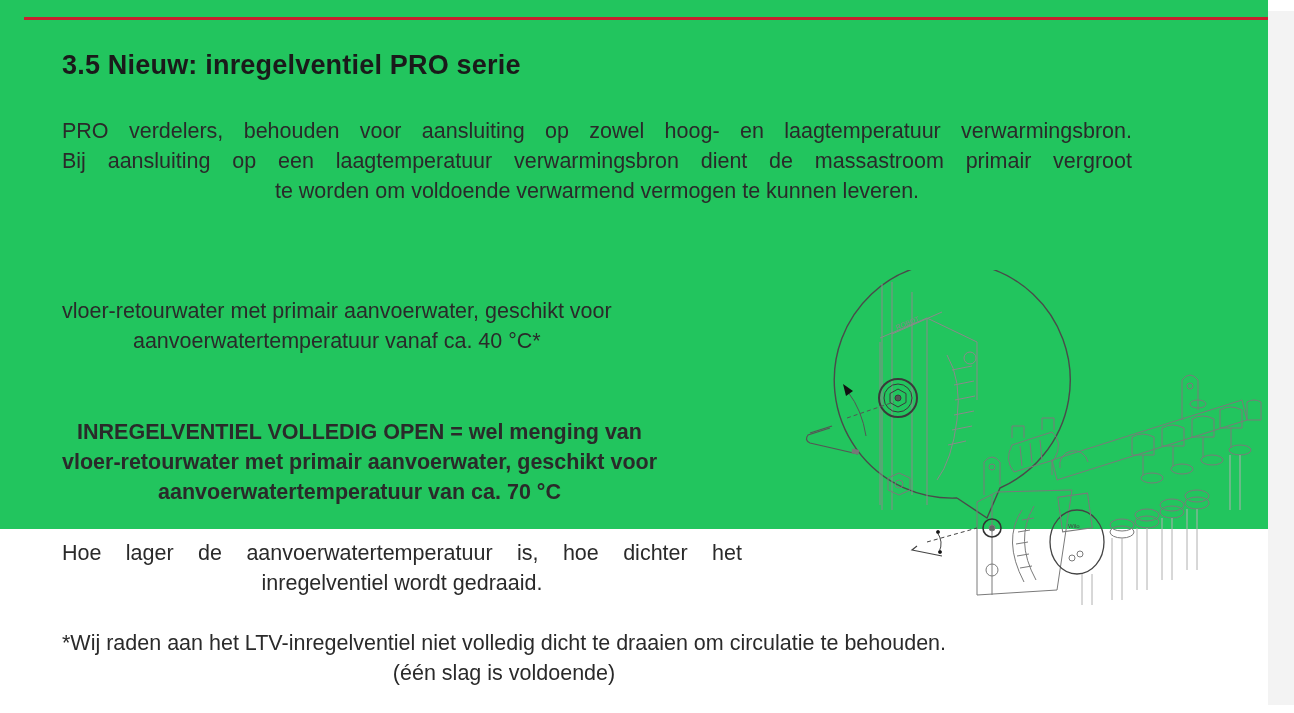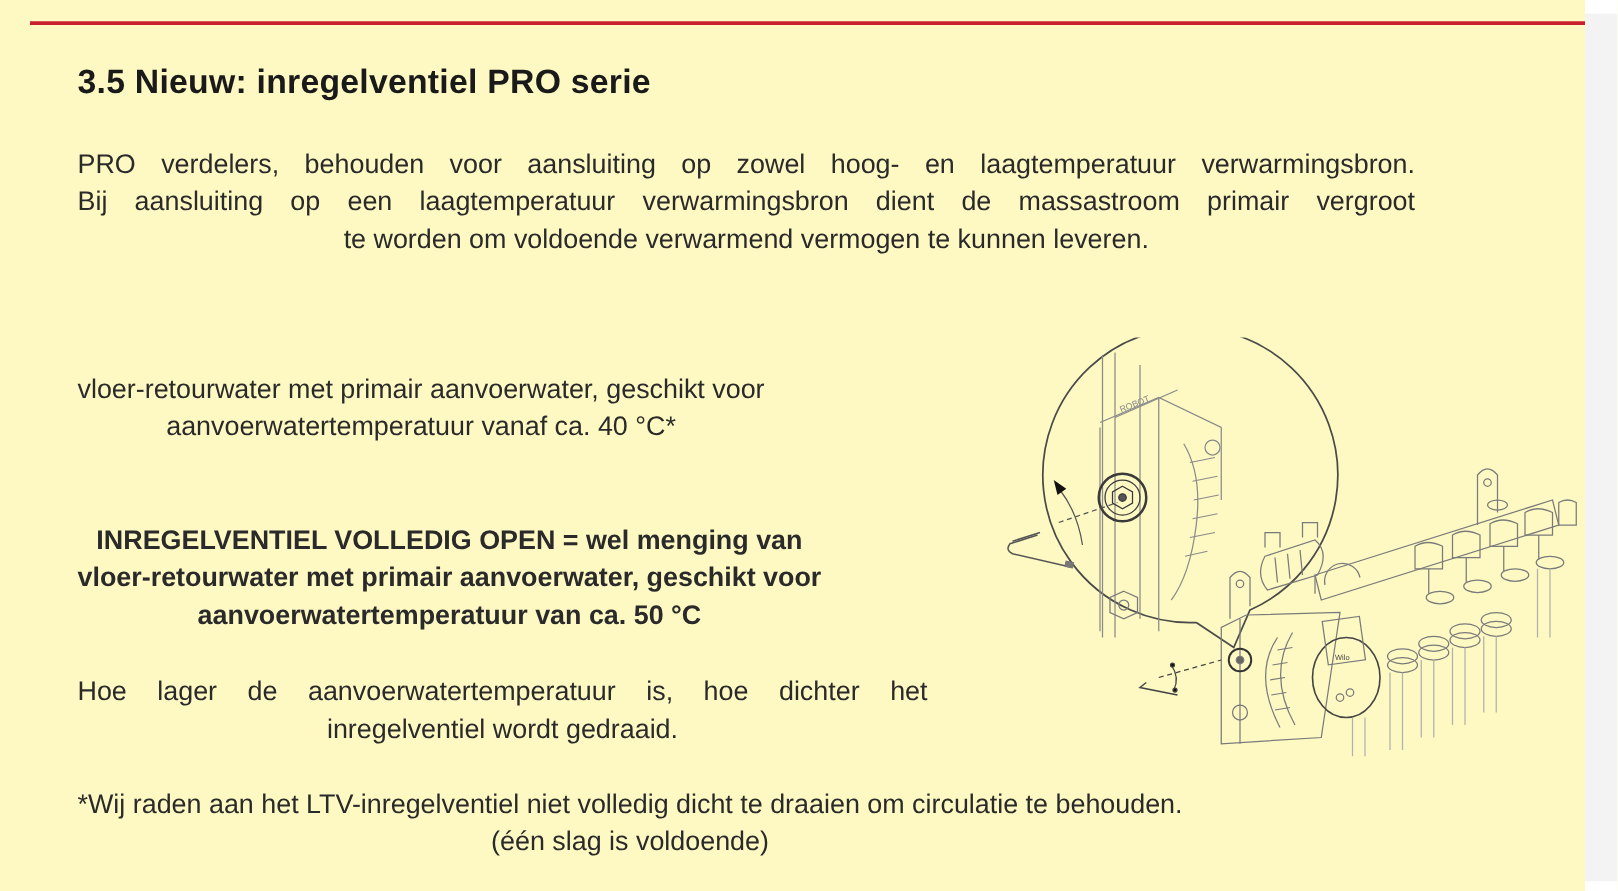--- a/index.html
+++ b/index.html
@@ -12,22 +12,22 @@
     }
     body {
       position: relative;
       font-family: "Liberation Sans", "DejaVu Sans", sans-serif;
       color: #231f20;
     }
     .page {
       position: absolute;
       left: 0; top: 0;
       width: 1268px;
-      height: 713px;
-      background: #fef9c3;
+      height: 529px;
+      background: #22c55e;
     }
     .side-panel {
       position: absolute;
       left: 1268px;
       top: 11px;
       width: 26px;
       height: 694px;
       background: #f3f3f3;
     }
     .rule {
@@ -99,21 +99,21 @@
   </p>
 
   <p class="para dicht">
     <span class="line">vloer-retourwater met primair aanvoerwater, geschikt voor</span>
     <span class="line">aanvoerwatertemperatuur vanaf ca. 40 °C*</span>
   </p>
 
   <p class="para open">
     <span class="line">INREGELVENTIEL VOLLEDIG OPEN = wel menging van</span>
     <span class="line">vloer-retourwater met primair aanvoerwater, geschikt voor</span>
-    <span class="line">aanvoerwatertemperatuur van ca. 50 °C</span>
+    <span class="line">aanvoerwatertemperatuur van ca. 70 °C</span>
   </p>
 
   <p class="para hoe">
     <span class="line justify">Hoe lager de aanvoerwatertemperatuur is, hoe dichter het</span>
     <span class="line">inregelventiel wordt gedraaid.</span>
   </p>
 
   <p class="para note">
     <span class="line">*Wij raden aan het LTV-inregelventiel niet volledig dicht te draaien om circulatie te behouden.</span>
     <span class="line">(één slag is voldoende)</span>

